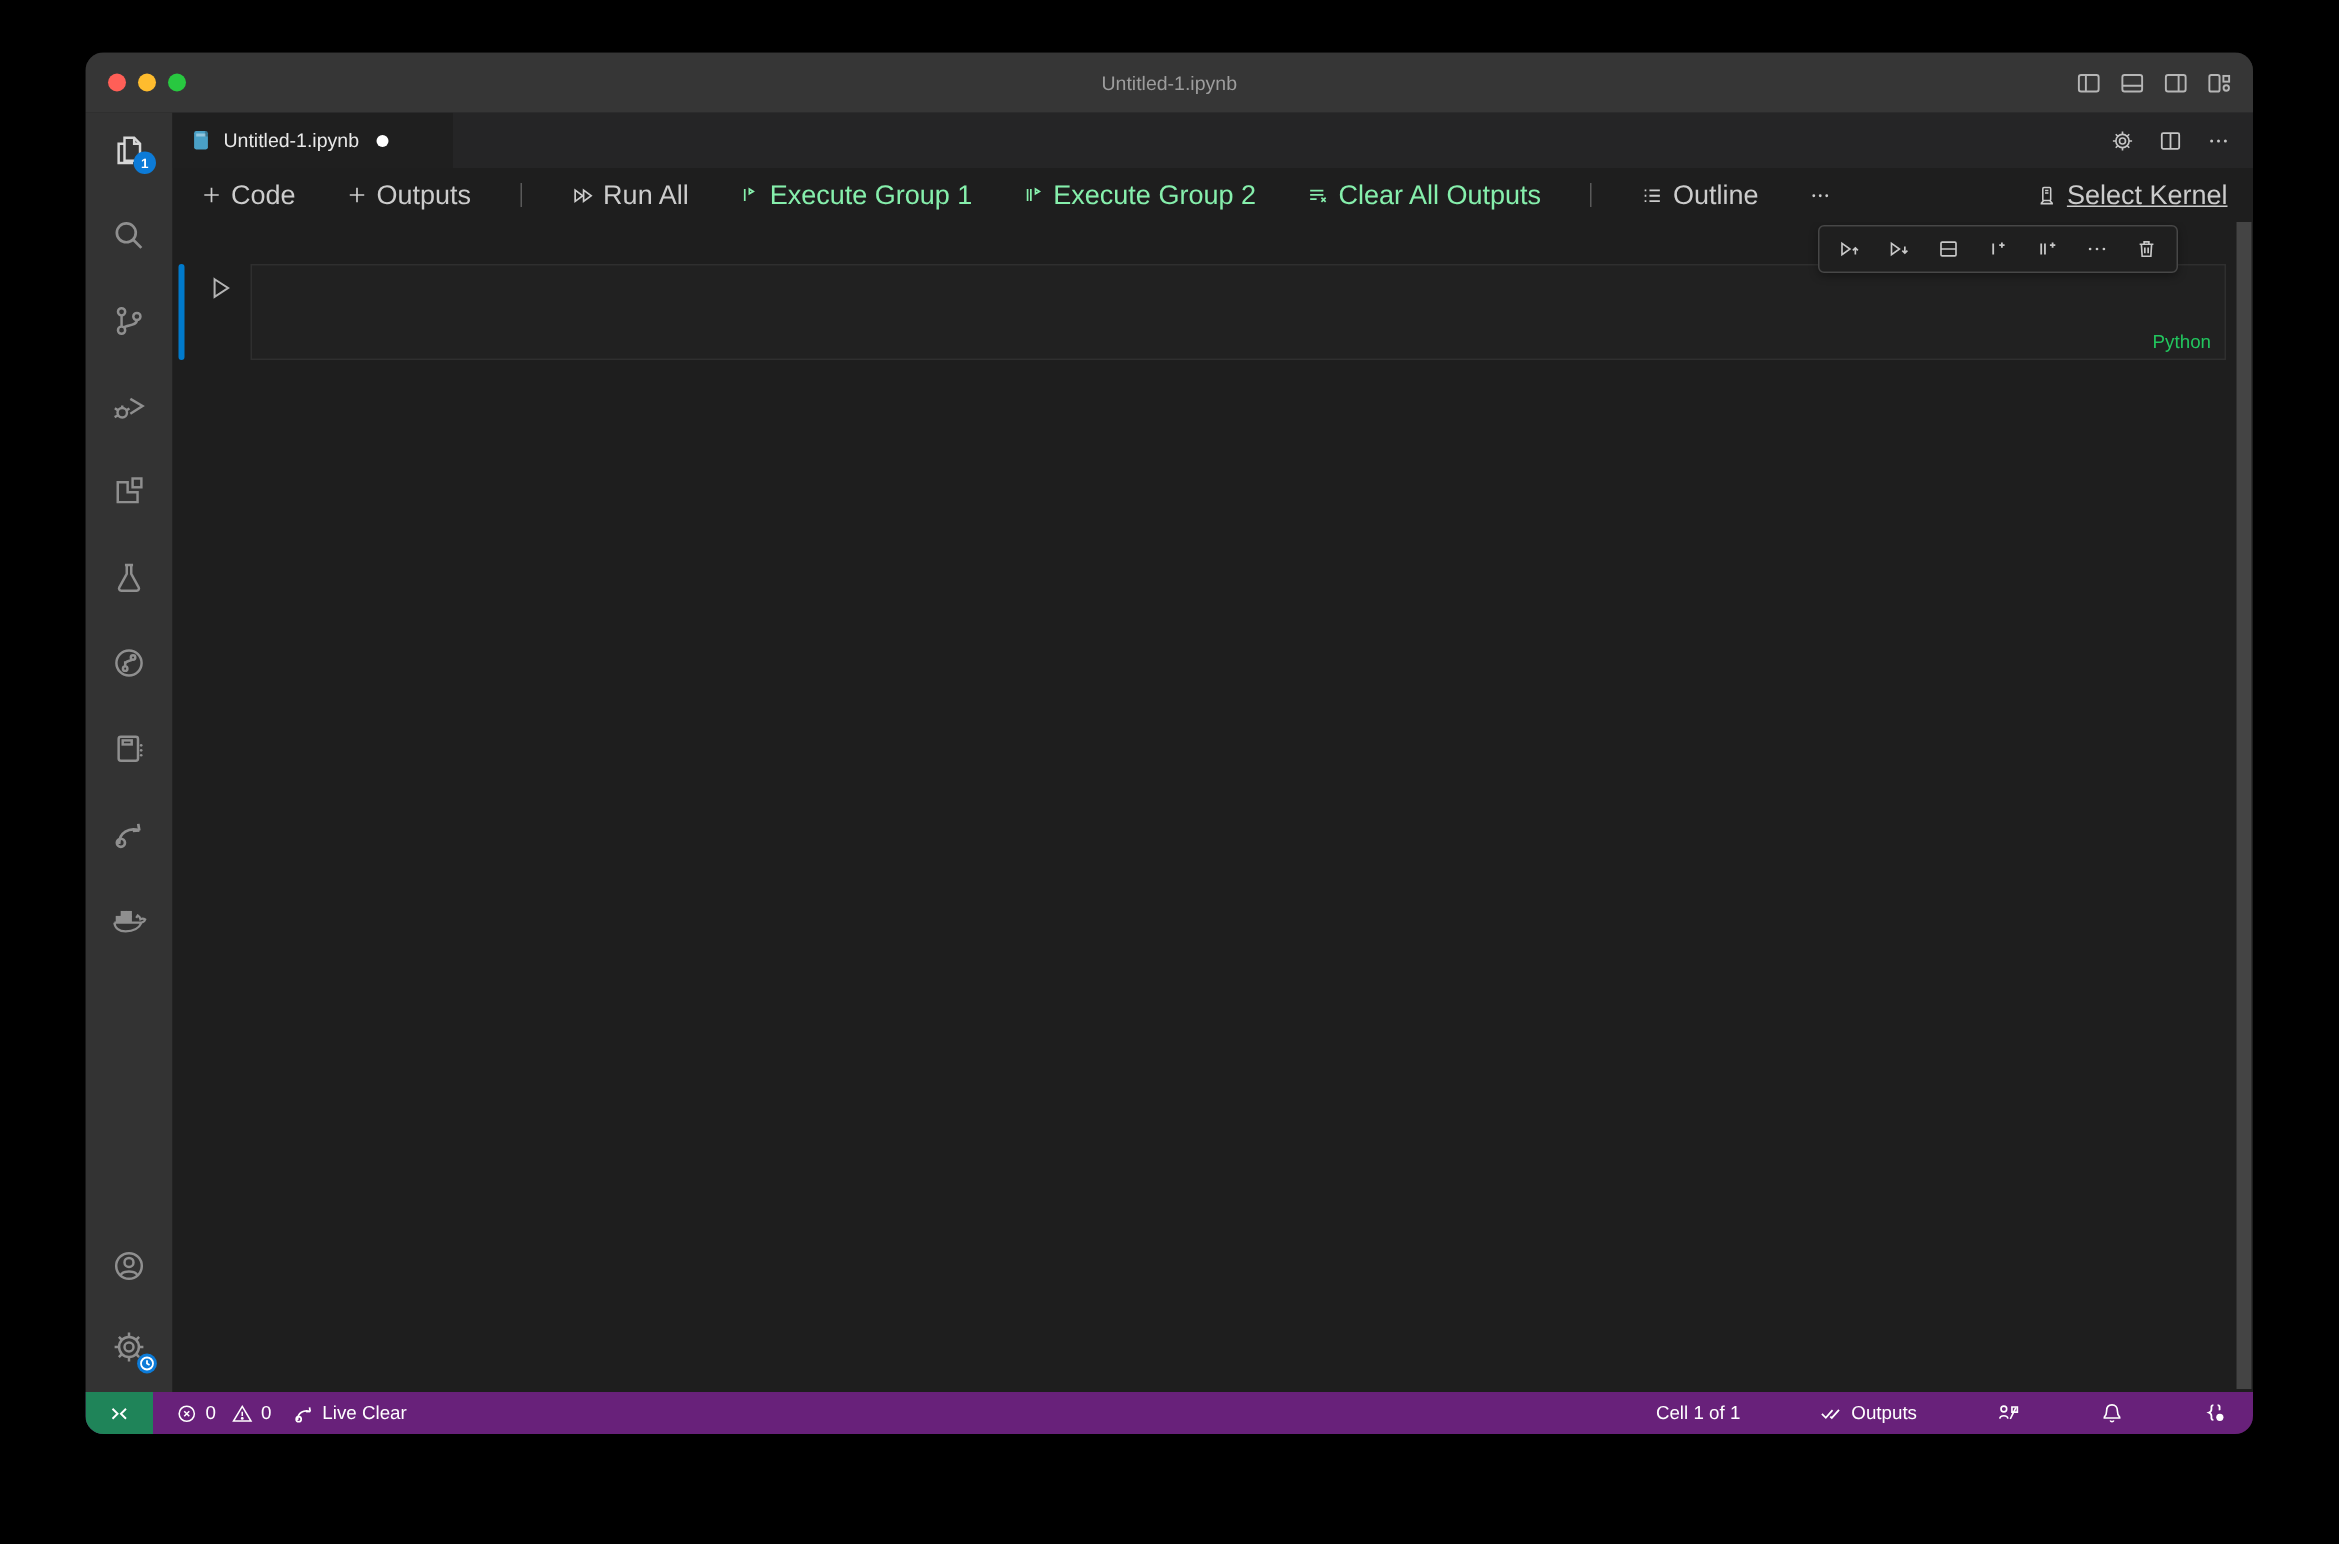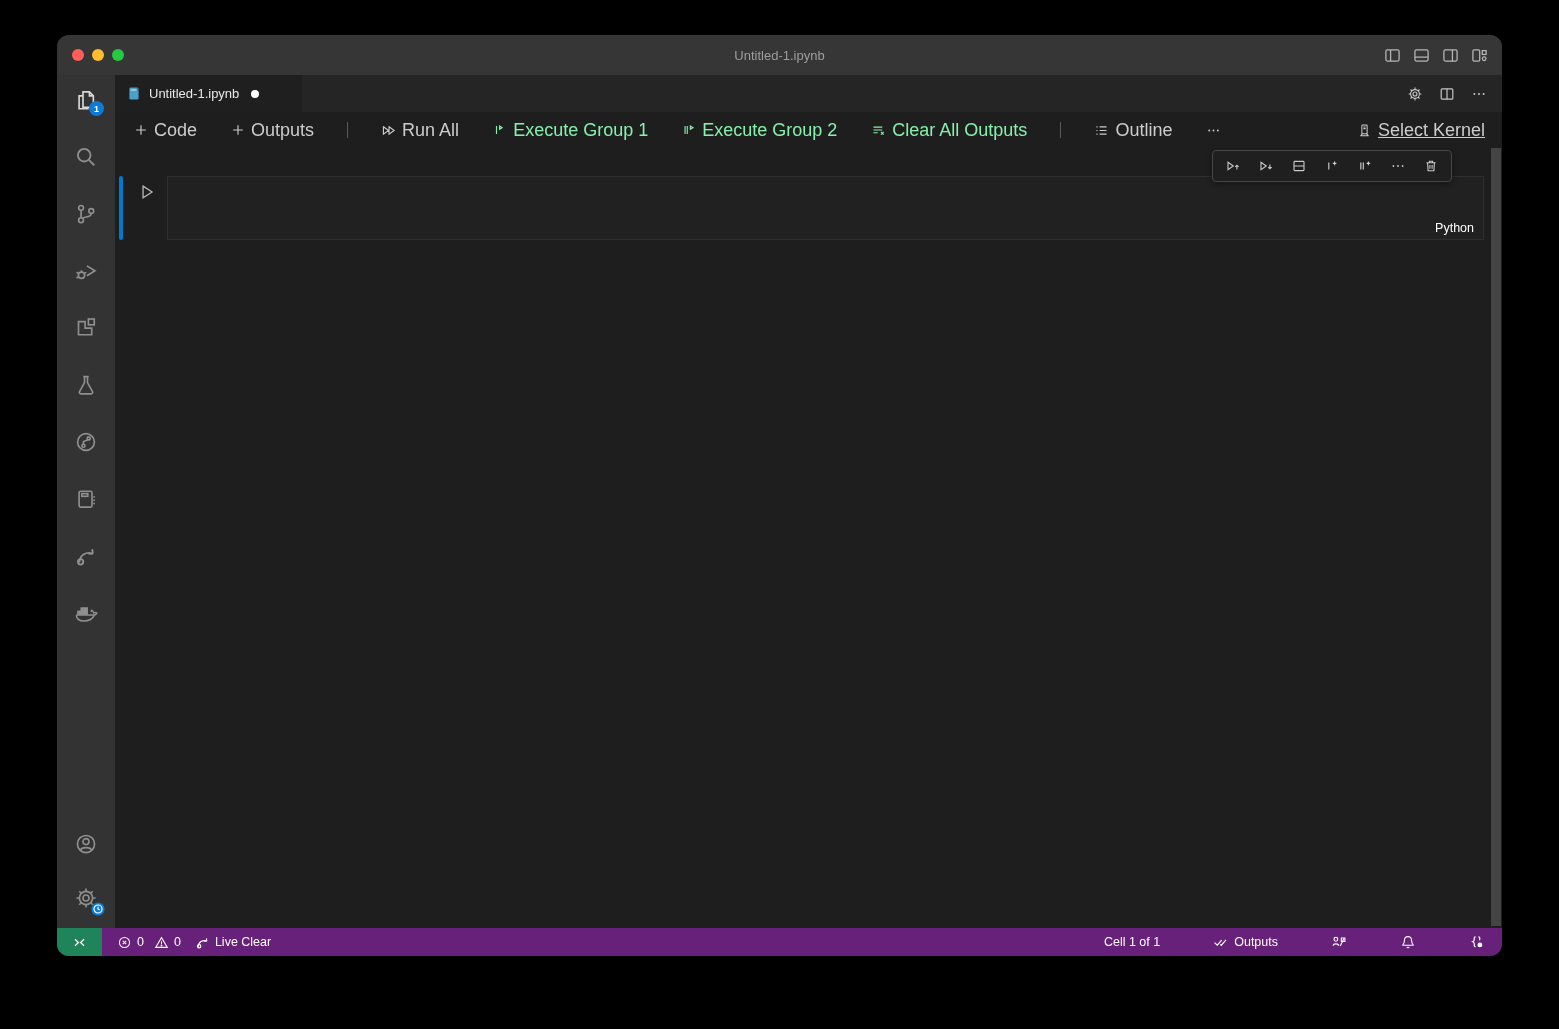--- a/index.html
+++ b/index.html
@@ -40,21 +40,21 @@
   .nb-btn { display:flex; align-items:center; gap:6px; padding:4px 7px; border-radius:4px; cursor:pointer; white-space:nowrap; }
   .nb-btn.disabled { color:#86efac; cursor:default; }
   .nb-sep { width:1px; height:16px; background:#5a5a5a; margin:0 6px; }
   .nb-right { margin-left:auto; display:flex; align-items:center;text-decoration:underline; }
   
   .nbbody { position:relative; flex:1; background:#1e1e1e; overflow:hidden; }
   .cell { position:absolute; left:4px; right:18px; top:28px; height:64px; }
   .cell-focusbar { position:absolute; left:0; top:0; bottom:0; width:4px; background:var(--cell-focus-bar,#007acc); border-radius:2px; }
   .cell-run { position:absolute; left:19px; top:7px; width:18px; height:18px; color:#b4b4b4; cursor:pointer; }
   .cell-editor { position:absolute; left:48px; right:0; top:0; bottom:0; background:#212121; border:1px solid #2f2f2f; cursor:text; }
-  .lang-picker { position:absolute; right:9px; bottom:4px; font-size:12.5px; color:#ffffff; cursor:pointer; }
+  .lang-picker { position:absolute; right:9px; bottom:4px; font-size:12.5px; color:#22c55e; cursor:pointer; }
   .cell-toolbar { position:absolute; right:50px; top:2px; height:32px; display:flex; align-items:center; gap:17px;
                   background:#1f1f1f; border:1px solid #474747; border-radius:4px; padding:0 12px; color:#c8c8c8;
                   box-shadow:0 2px 6px rgba(0,0,0,.35); }
   .ct-icon { width:16px; height:16px; cursor:pointer; }
   .nb-scrollbar { position:absolute; right:1px; top:0; bottom:2px; width:10px; background:rgba(121,121,121,.42); cursor:pointer; }
   
   .statusbar { height:28px; background:var(--status-bar-background,#68217a); display:flex; align-items:center; color:#fff; font-size:12.5px; }
   .sb-remote { width:45px; height:100%; background:var(--remote-indicator-background,#1f8459); display:flex; align-items:center; justify-content:center; cursor:pointer; flex:none; }
   .sb-item { display:flex; align-items:center; gap:5px; padding:0 7px; height:100%; cursor:pointer; white-space:nowrap; }
   .sb-left { display:flex; align-items:center; margin-left:8px; }

